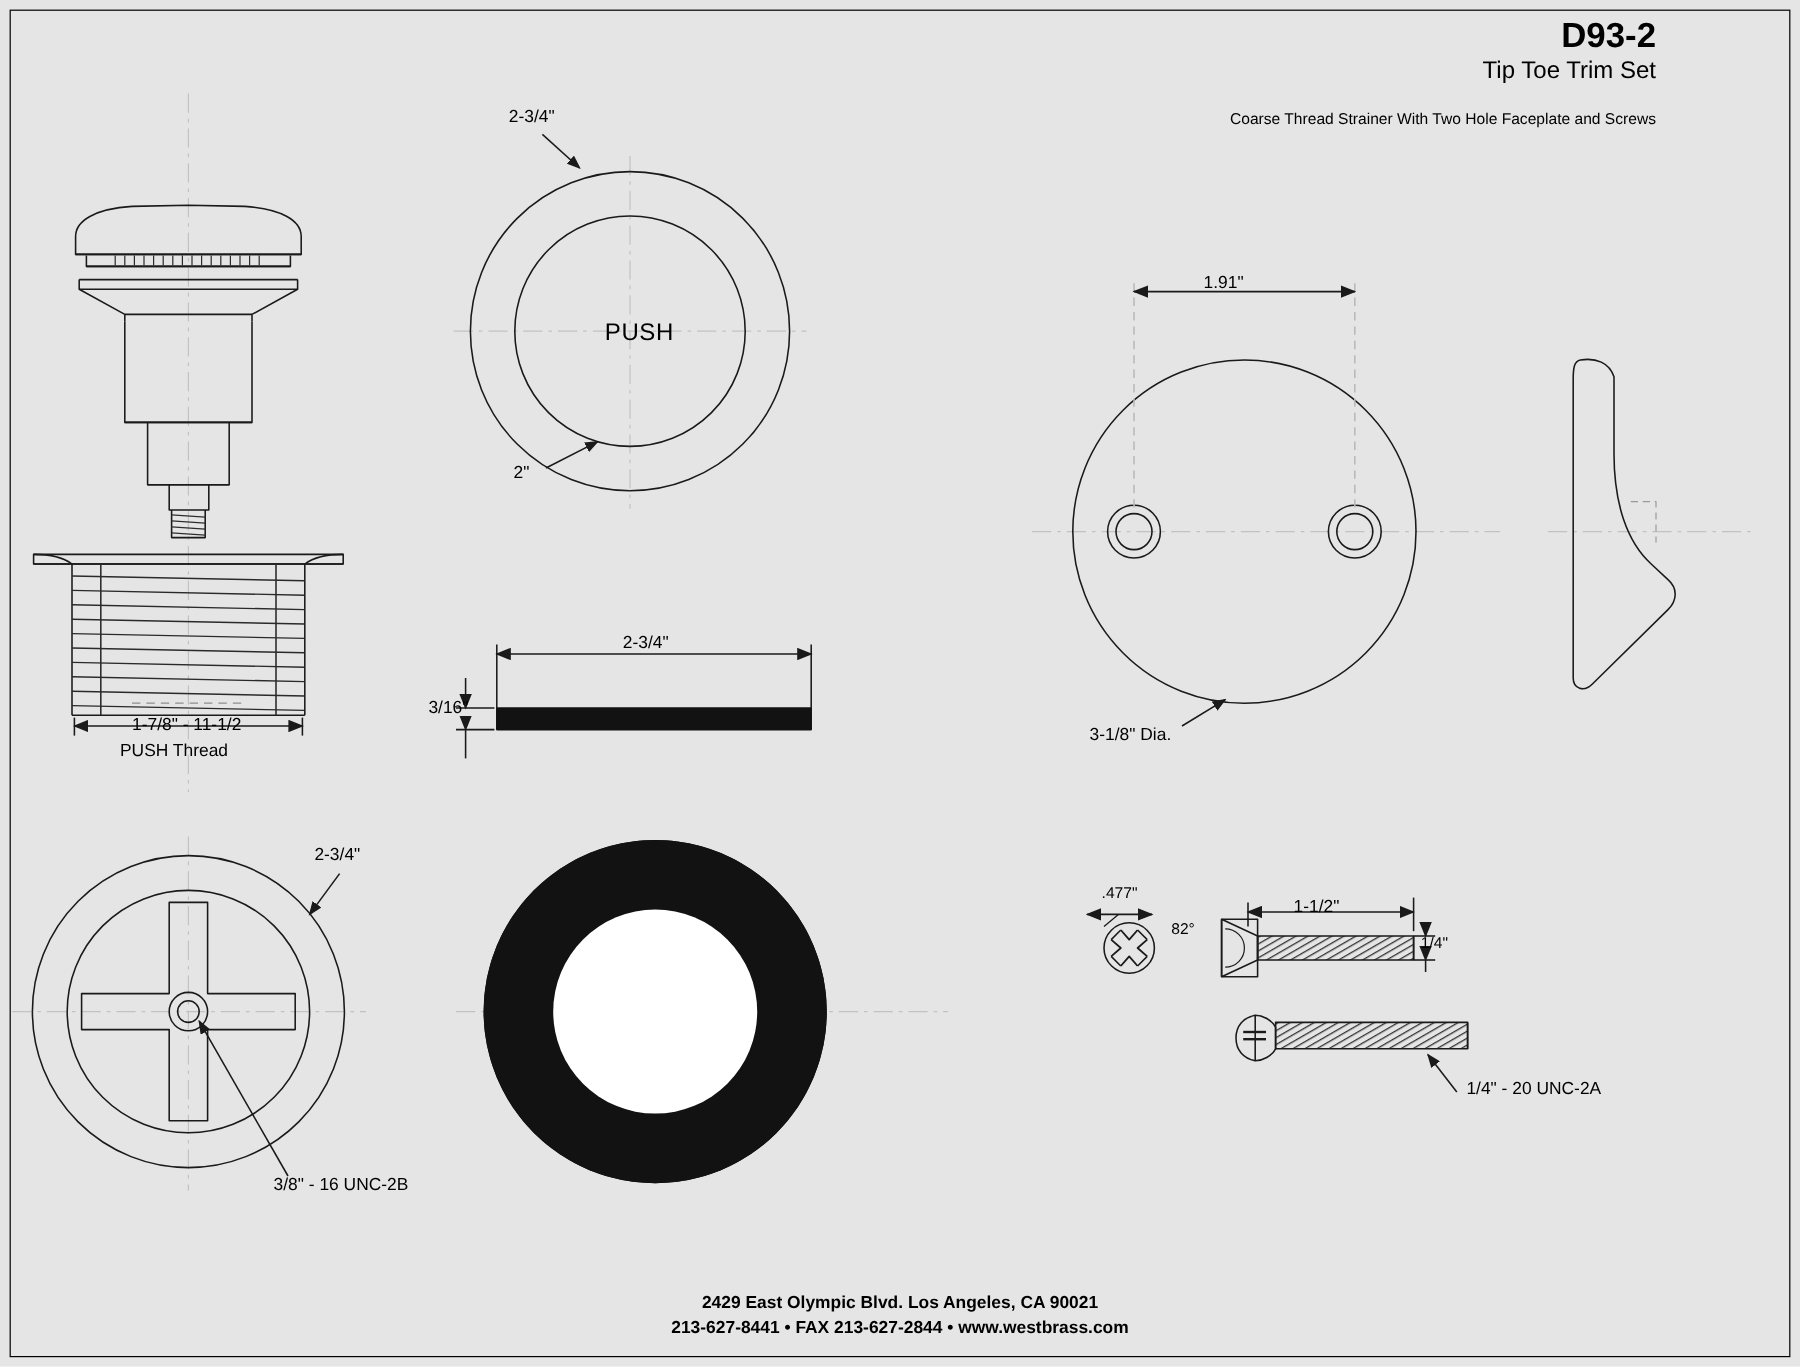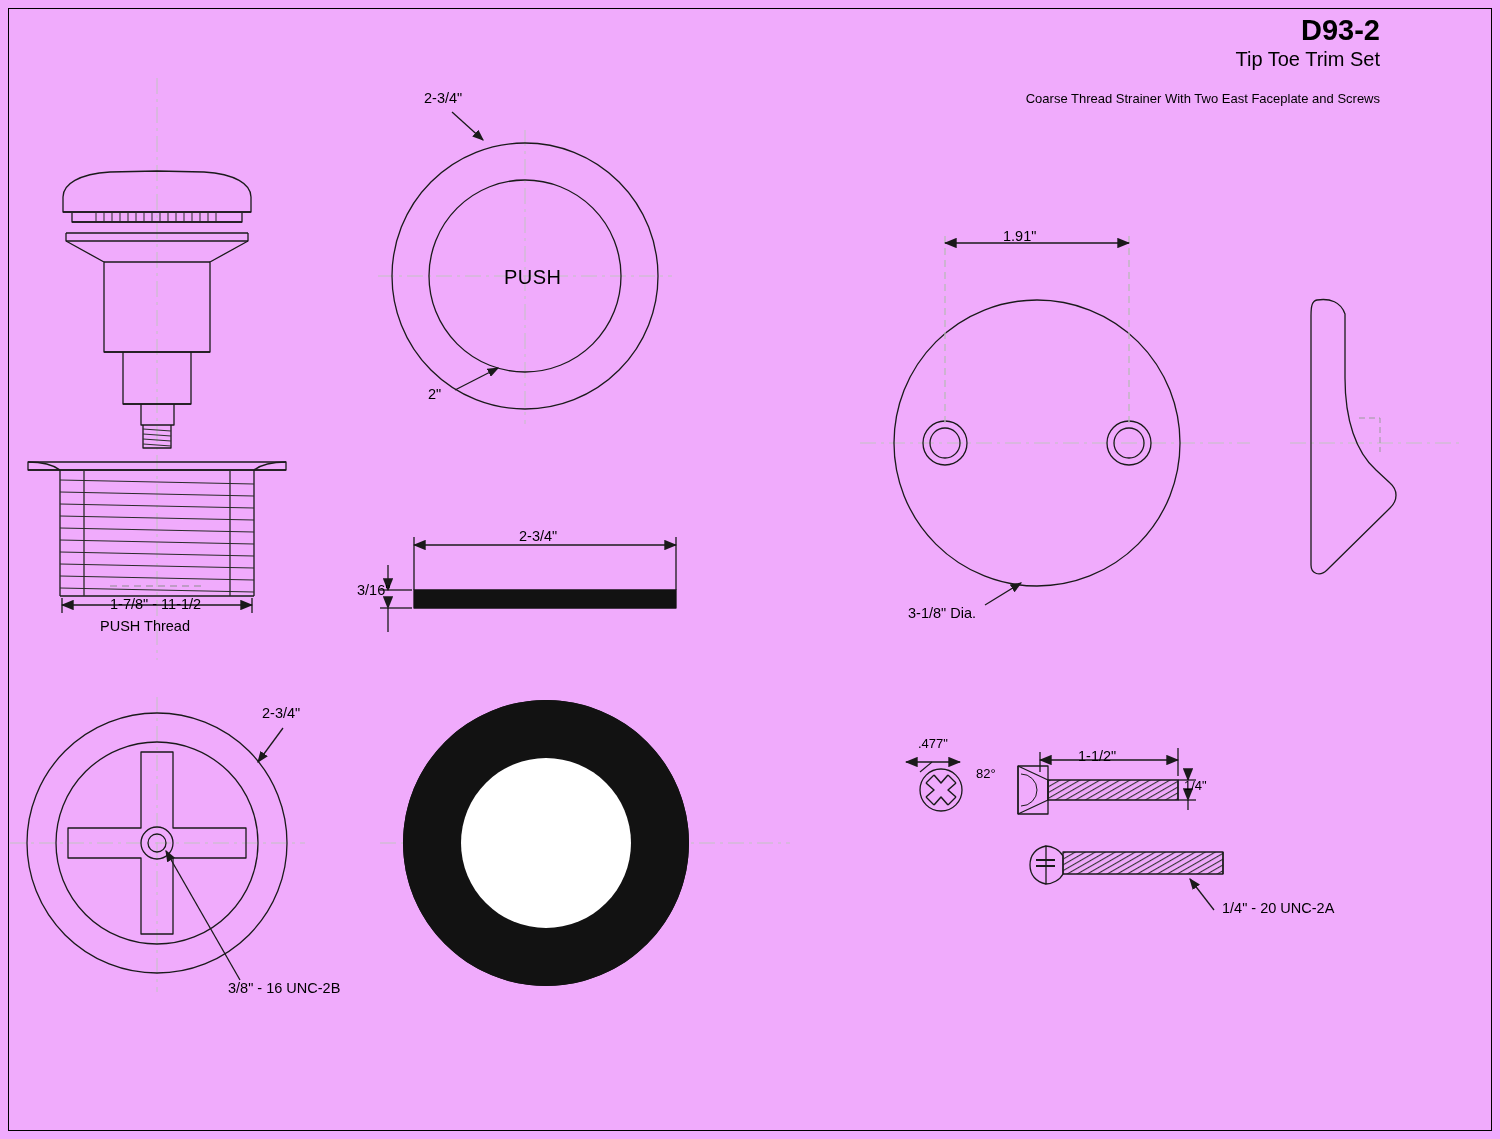--- a/index.html
+++ b/index.html
@@ -8,21 +8,21 @@
     background: #ffffff;
   }
   body {
     font-family: "Liberation Sans", sans-serif;
     color: #1a1a1a;
   }
   #sheet {
     position: relative;
     width: 1500px;
     height: 1139px;
-    background: #f0abfc;
+    background: #e5e5e5;
     overflow: hidden;
   }
   .border-frame {
     position: absolute;
     left: 8px;
     top: 8px;
     width: 1484px;
     height: 1123px;
     border: 1.5px solid #000;
     box-sizing: border-box;
@@ -274,21 +274,21 @@
       <line x1="1036" y1="866" x2="1055" y2="866" stroke-width="2"></line>
       <rect x="1063" y="852" width="160" height="22" fill="url(#screwHatch)" stroke="#1a1a1a"></rect>
       <line x1="1223" y1="852" x2="1223" y2="874"></line>
 
       <path d="M1214,910 L1190,879" marker-end="url(#arrTip)"></path>
     </g>
   </svg>
 
   <div class="lbl title-main" style="right:120px; top:14px;">D93-2</div>
   <div class="lbl title-sub" style="right:120px; top:48px;">Tip Toe Trim Set</div>
-  <div class="lbl title-desc" style="right:120px; top:91px;">Coarse Thread Strainer With Two East Faceplate and Screws</div>
+  <div class="lbl title-desc" style="right:120px; top:91px;">Coarse Thread Strainer With Two Hole Faceplate and Screws</div>
 
   <div class="lbl dim" style="left:424px; top:90px;">2-3/4"</div>
   <div class="lbl dim" style="left:428px; top:386px;">2"</div>
   <div class="lbl push-lbl" style="left:504px; top:266px;">PUSH</div>
 
   <div class="lbl dim" style="left:110px; top:596px;">1-7/8" - 11-1/2</div>
   <div class="lbl dim" style="left:100px; top:618px;">PUSH Thread</div>
 
   <div class="lbl dim" style="left:519px; top:528px;">2-3/4"</div>
   <div class="lbl dim" style="left:357px; top:582px;">3/16"</div>
@@ -298,14 +298,16 @@
 
   <div class="lbl dim" style="left:1003px; top:228px;">1.91"</div>
   <div class="lbl dim" style="left:908px; top:605px;">3-1/8" Dia.</div>
 
   <div class="lbl dim-sm" style="left:918px; top:736px;">.477"</div>
   <div class="lbl dim" style="left:1078px; top:748px;">1-1/2"</div>
   <div class="lbl dim-sm" style="left:1184px; top:778px;">1/4"</div>
   <div class="lbl dim-sm" style="left:976px; top:766px;">82°</div>
   <div class="lbl dim" style="left:1222px; top:900px;">1/4" - 20 UNC-2A</div>
 
+  <div class="lbl footer" style="top:1078px;">2429 East Olympic Blvd. Los Angeles, CA  90021</div>
+  <div class="lbl footer" style="top:1099px;">213-627-8441 • FAX 213-627-2844 • www.westbrass.com</div>
 
 </div>
 
 </body></html>

